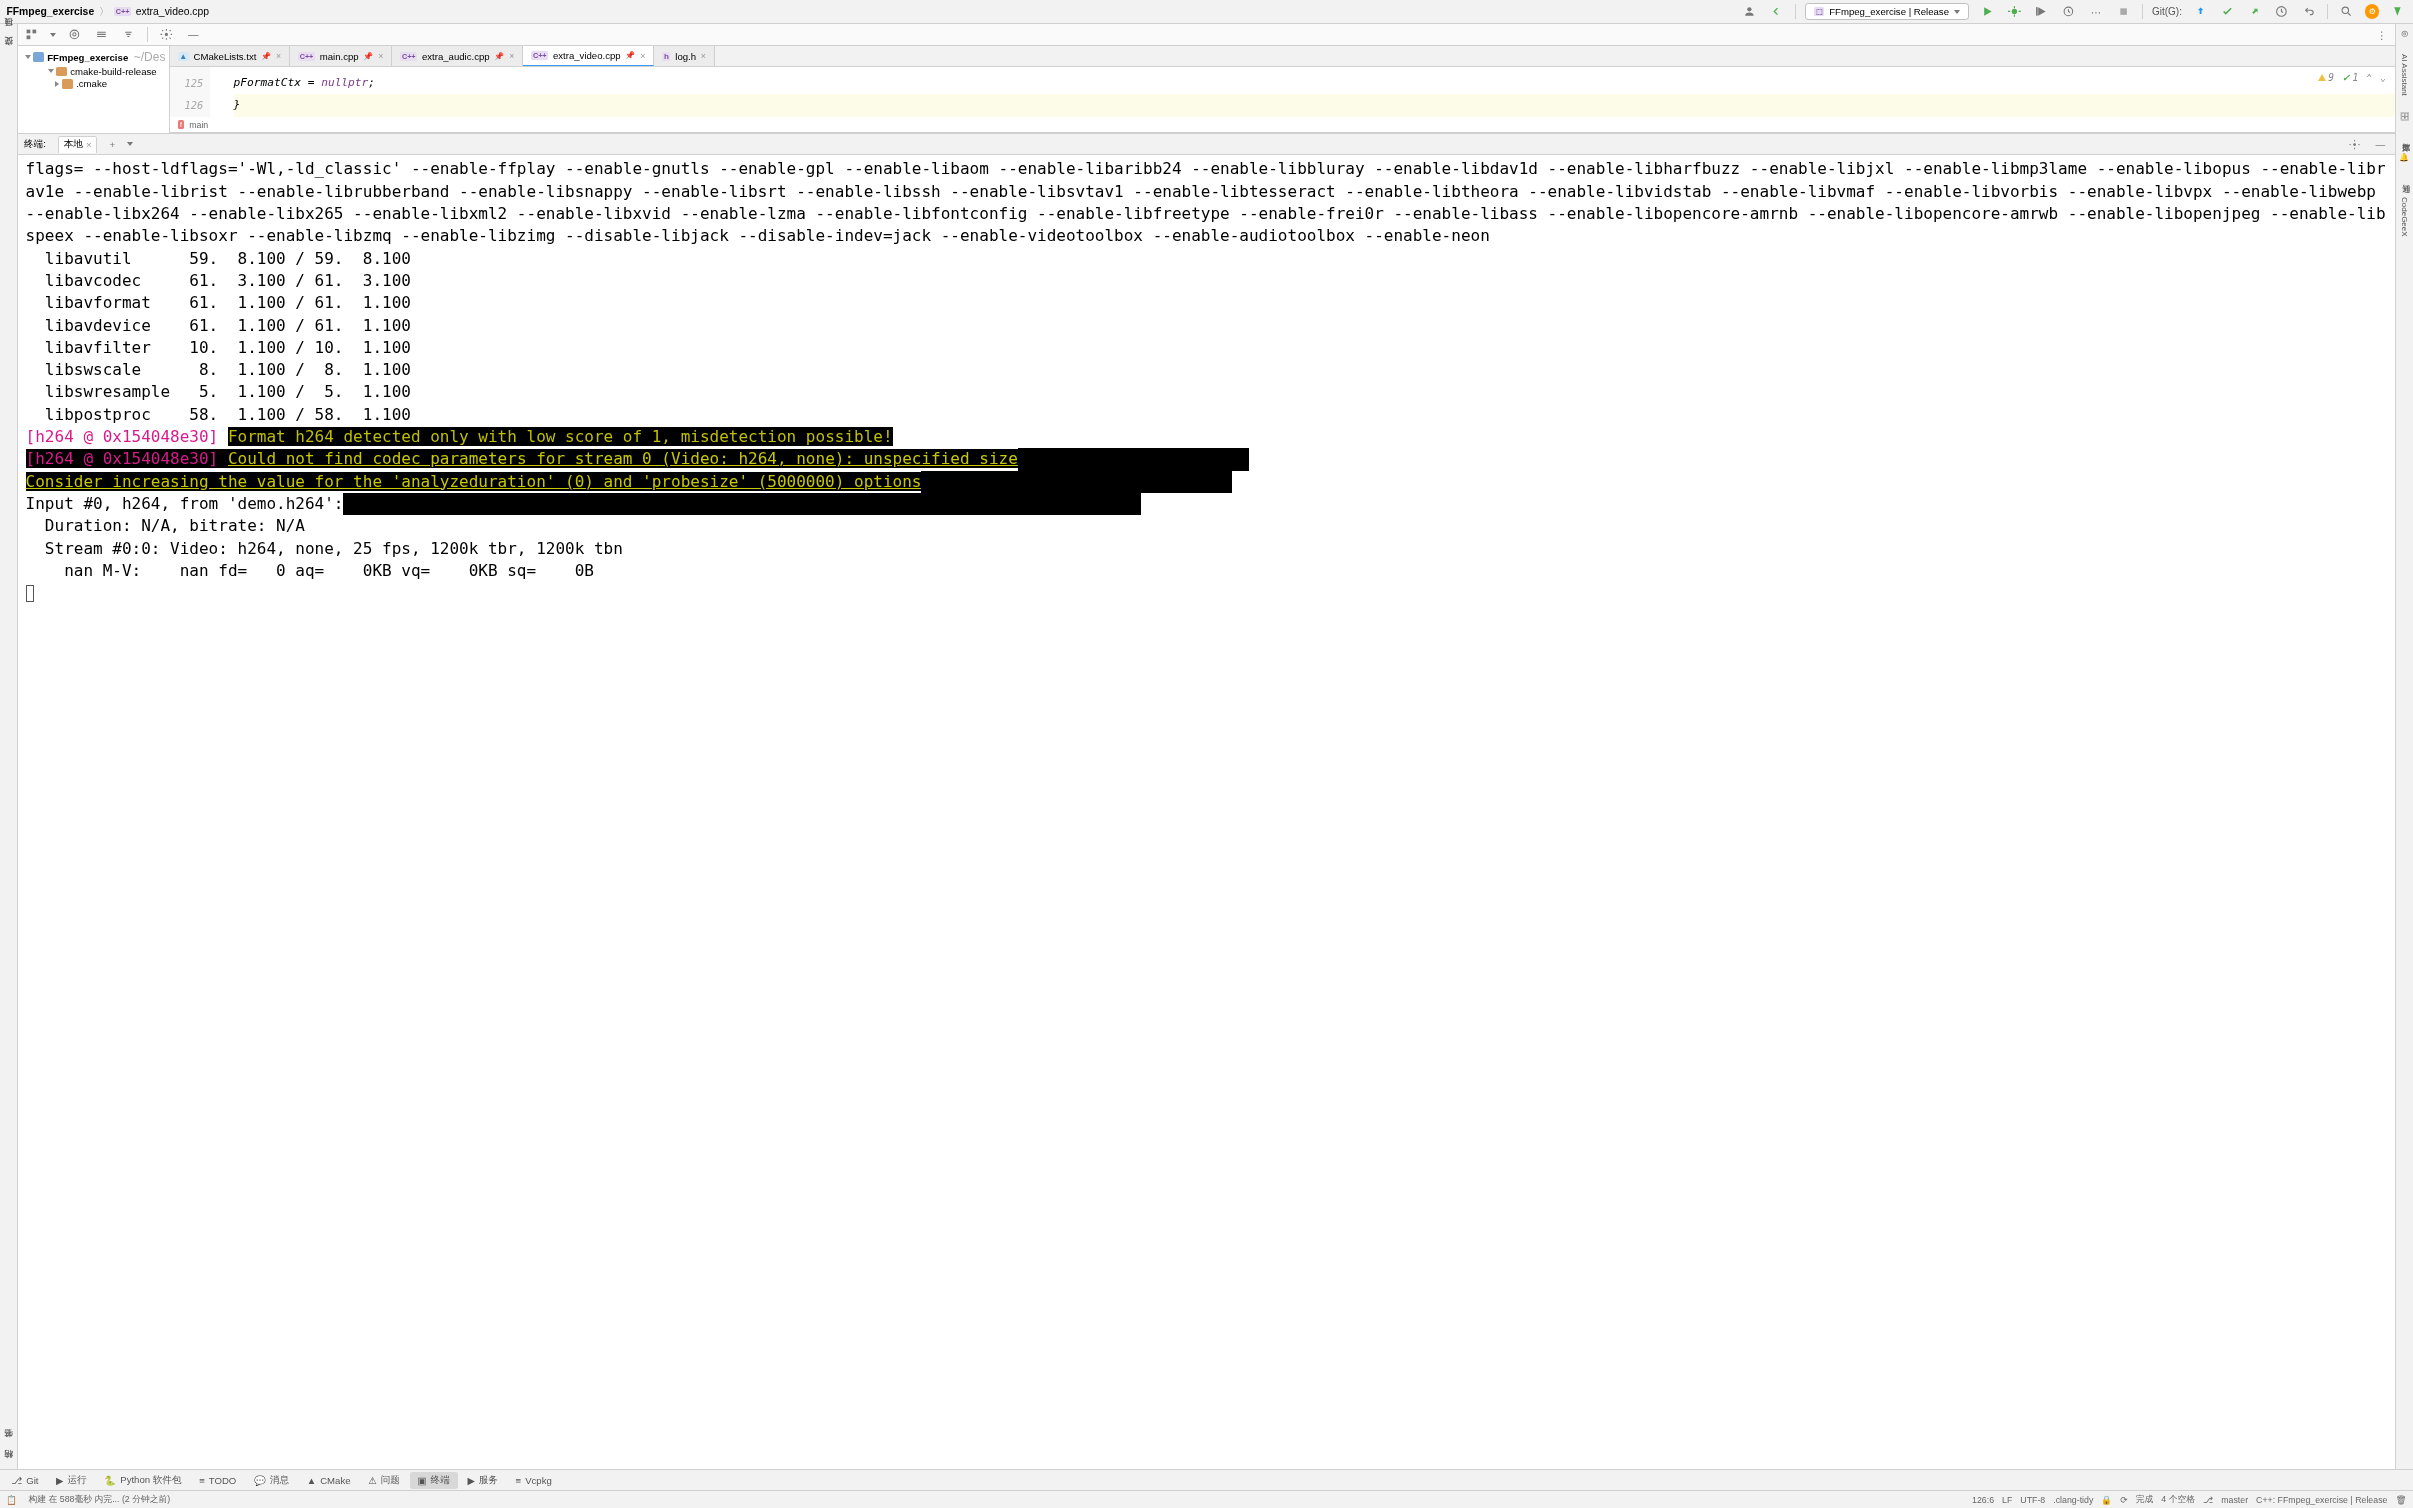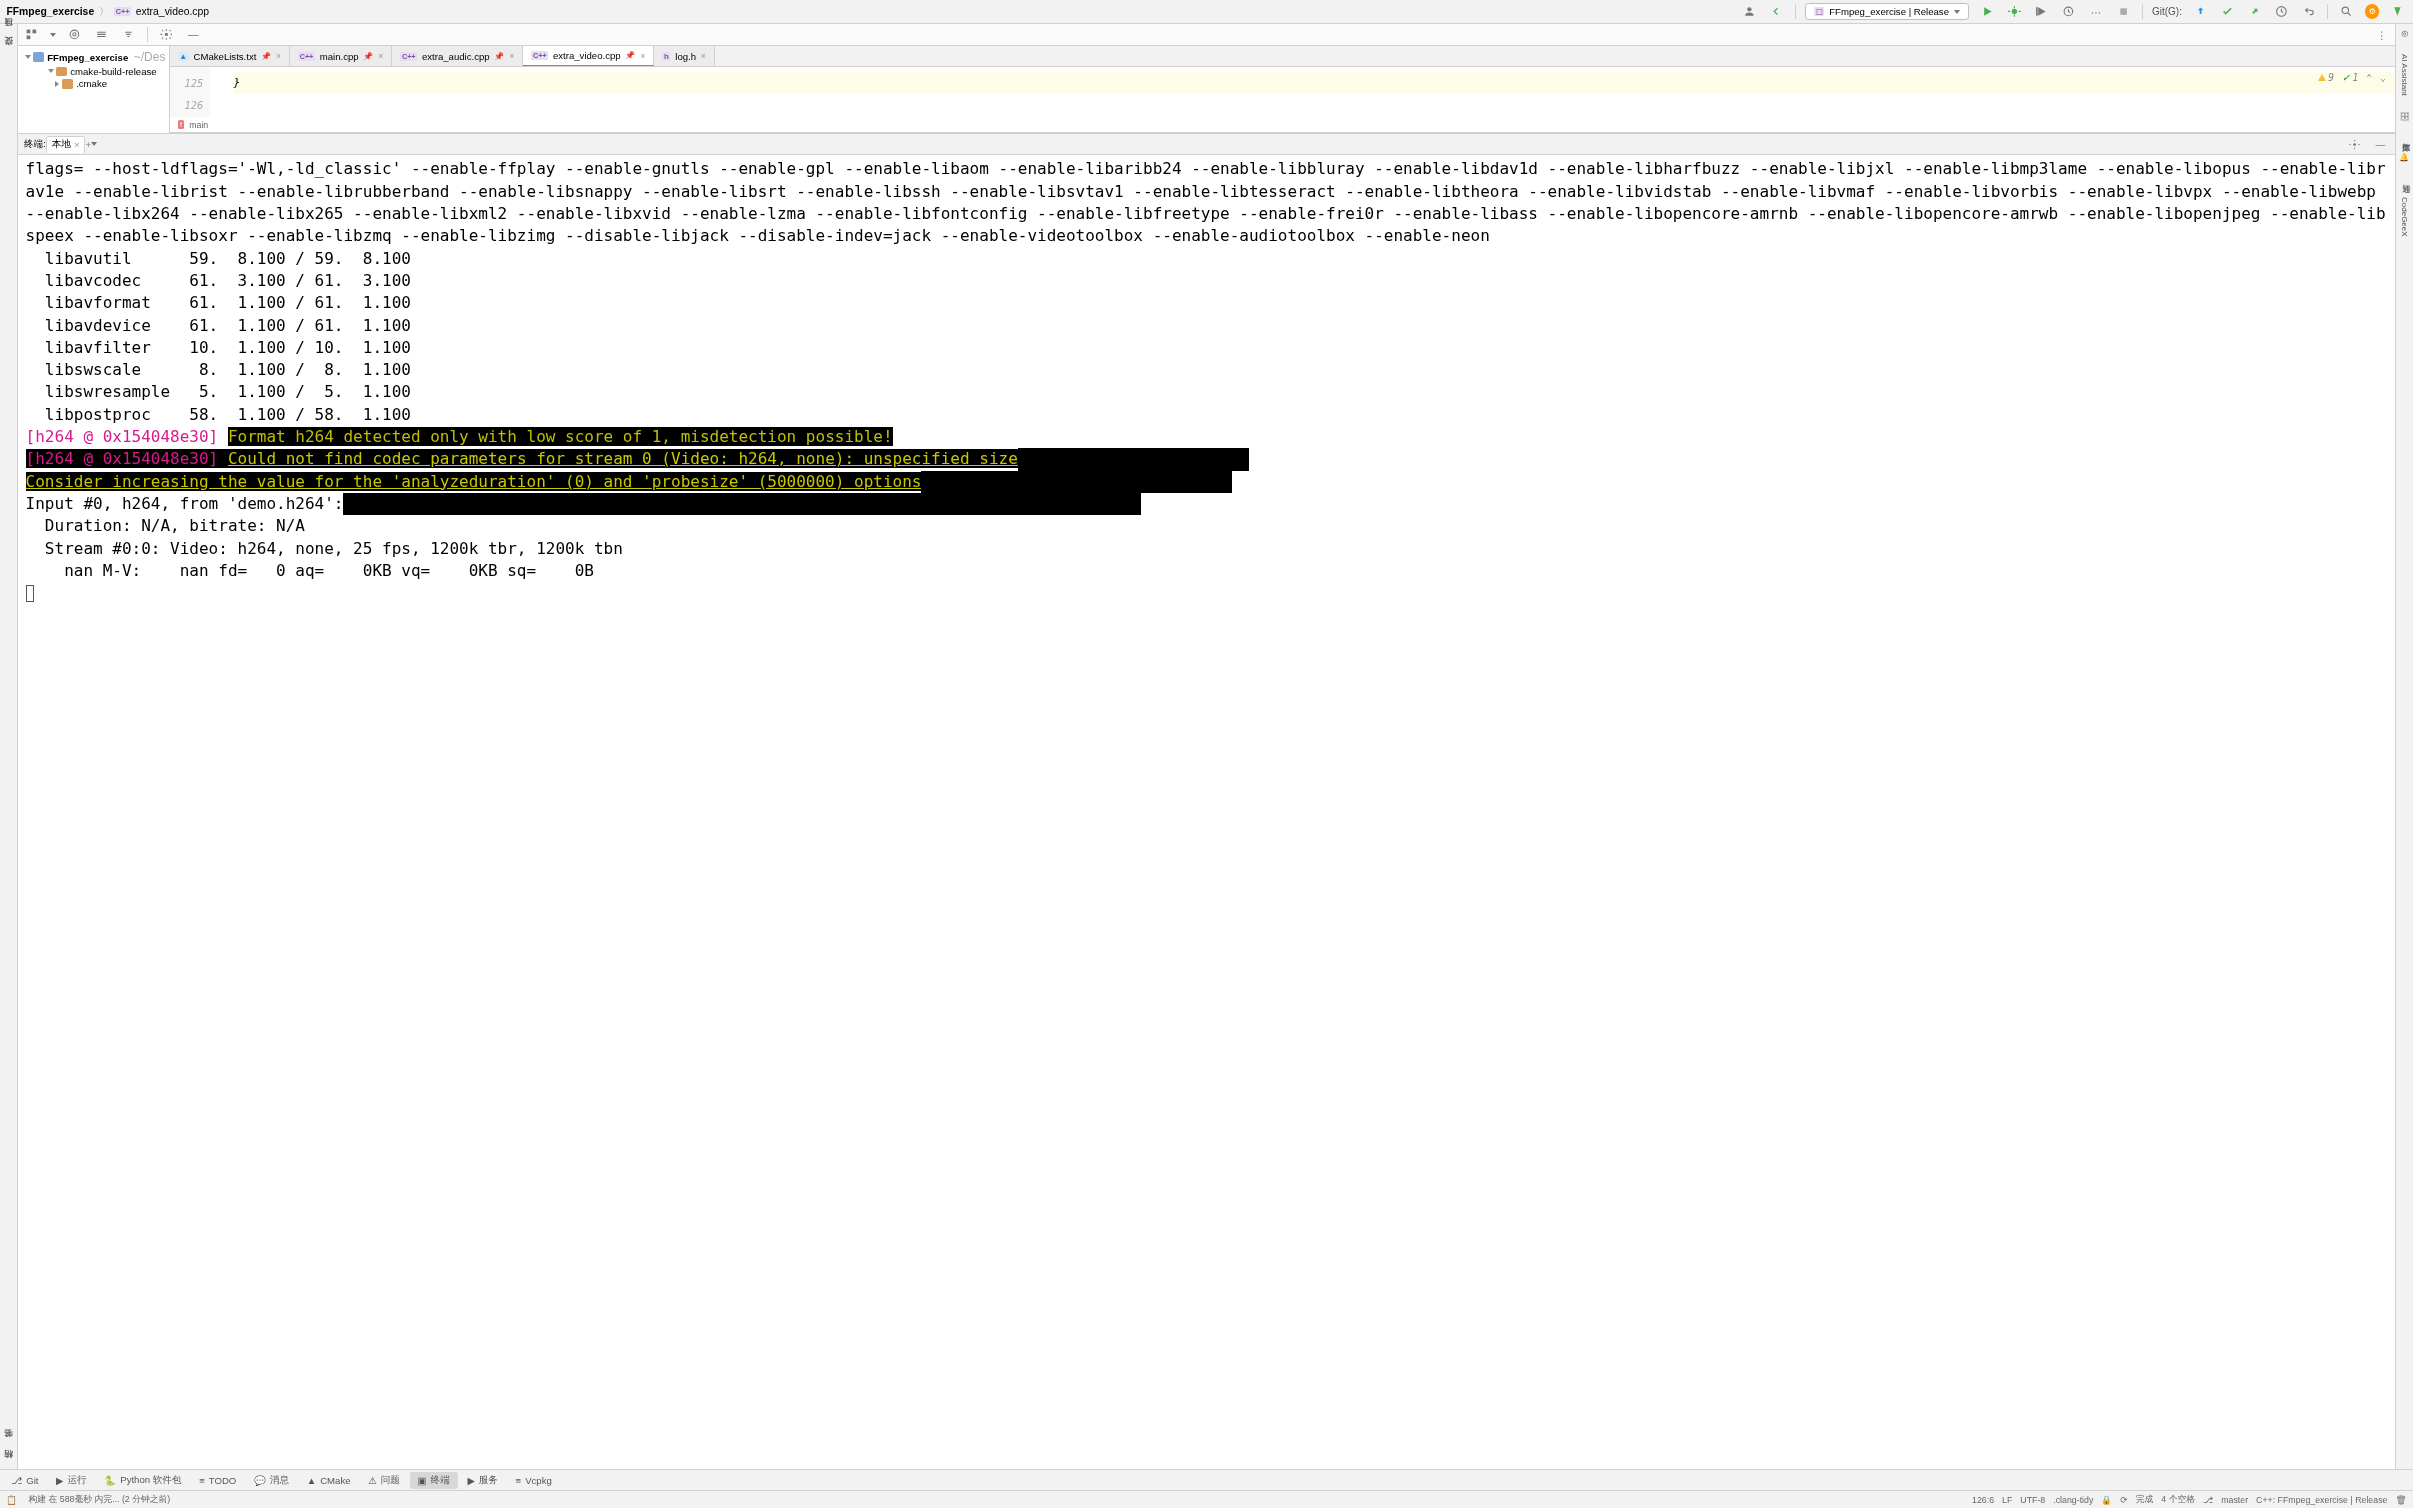--- a/index.html
+++ b/index.html
@@ -152,21 +152,21 @@
 .insp-badge { display:flex;align-items:center;gap:2.4px; }
 .insp-yellow::before { content:'';width:0;height:0;border-left:4px solid transparent;border-right:4px solid transparent;border-bottom:7.2px solid #f0c040;display:inline-block; }
 .insp-green::before { content:'✓';color:#4CAF50;font-weight:bold; }
 .crumb-bar { height:17.6px;border-bottom:0.8px solid #d0d0d0;background:#fff;display:flex;align-items:center;padding:0 8px;font-size:8.8px;color:#666;gap:4.8px; }
 .crumb-bar .fb { background:#e77;color:#fff;font-size:7.2px;padding:0 2.4px;border-radius:1.6px; }
 
 .terminal-wrap {
   flex:1;display:flex;flex-direction:column;min-height:0;background:#fff;
 }
 .term-head {
-  height:21px;background:#f2f2f2;border-bottom:0.8px solid #d0d0d0;display:flex;align-items:center;padding:0 6.4px;gap:0;font-size:9.6px;
+  height:21px;background:#f2f2f2;border-bottom:0.8px solid #d0d0d0;display:flex;align-items:center;padding:0 6.4px;gap:12px;font-size:9.6px;
 }
 .term-head .ttab { display:flex;align-items:center;gap:3.2px;padding:1.6px 4.8px;background:#fff;border:0.8px solid #d0d0d0;border-radius:2.4px 2.4px 0 0;border-bottom:none;justify-content:center; }
 .term-head .right { margin-left:auto;display:flex;gap:8px;align-items:center; }
 .terminal {
   flex:1;overflow:auto;background:#fff;padding:3.2px 8px;
   font-family:"Menlo","Consolas",monospace;font-size:16px;line-height:22.3px;
   white-space:pre-wrap;word-break:break-all;
 }
 .warn-prefix { color:#d81b8c; }
 .warn-yellow { color:#bfbf00;background:#000;display:inline; }
@@ -392,20 +392,21 @@
               <span>log.h</span>
               <span class="close-x">×</span>
             </div>
           </div>
         <div class="code-area">
           <div class="gutter">
             <div>125</div>
             <div>126</div>
           </div>
           <div class="code-lines">
+            <div><span>        pFormatCtx = </span><span class="kw">nullptr</span><span>;</span></div>
             <div class="highlight-line"><span>    }</span></div>
           </div>
           <div class="code-insp">
             <span class="insp-badge insp-yellow">
                 <span>9</span>
               </span>
             <span class="insp-badge insp-green">
                 <span>1</span>
               </span>
             <span>⌃</span>

